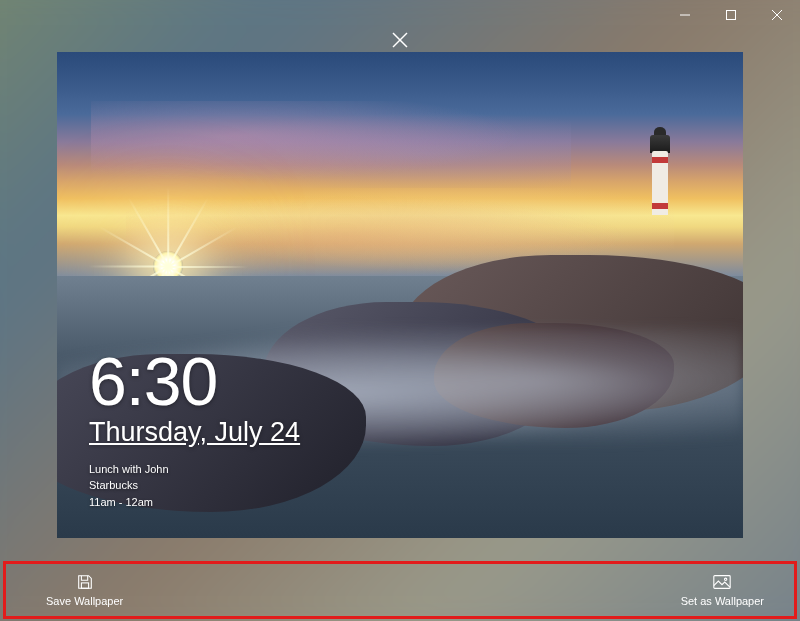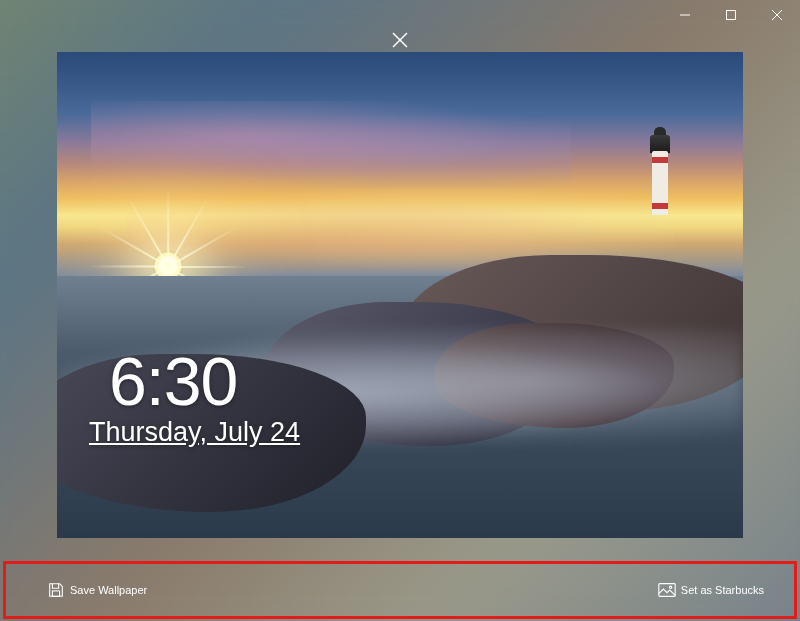--- a/index.html
+++ b/index.html
@@ -83,32 +83,32 @@
       filter: blur(6px);
     }
     
     .lighthouse { position:absolute; top:15%; right:10%; width:28px; height:90px; }
     .lh-tower { position:absolute; bottom:0; left:6px; width:16px; height:64px; background:#f0ece4; border-radius:2px 2px 0 0; }
     .lh-band { position:absolute; left:0; right:0; height:6px; background:#c23a3a; }
     .lh-top { position:absolute; top:10px; left:4px; width:20px; height:18px; background:linear-gradient(#3a3a3a,#1a1a1a); border-radius:3px 3px 0 0; }
     .lh-cap { position:absolute; top:2px; left:8px; width:12px; height:10px; background:#2a2a2a; border-radius:50% 50% 20% 20%; }
     
     .lock-text { position:absolute; left:32px; bottom:90px; color:#fff; text-shadow:0 1px 4px rgba(0,0,0,0.4); }
-    .lock-time { font-size:68px; font-weight:200; letter-spacing:-1px; line-height:1;margin-left:20px; }
+    .lock-time { font-size:68px; font-weight:200; letter-spacing:-1px; line-height:1; }
     .lock-date { font-size:27px; font-weight:300; margin-top:2px;text-decoration:underline; }
     .lock-event { position:absolute; left:32px; bottom:28px; color:#fff; font-size:11px; font-weight:400; line-height:1.5; text-shadow:0 1px 3px rgba(0,0,0,0.5); }
     
     .bottombar {
       position: absolute; left: 3px; right: 3px; bottom: 2px; height: 58px;
       border: 3px solid #e21b1b;
       display: flex; align-items: center;
       z-index: 5;
     }
     .action {
-      display: flex; flex-direction: row; align-items: center; justify-content: center;
+      display: flex; flex-direction: column; align-items: center; justify-content: center;
       color: #fff; cursor: pointer; gap: 4px;
       font-size: 11px; font-weight: 400;
       padding: 0 12px;
     }
     .action svg { width: 20px; height: 18px; stroke: #fff; stroke-width: 1.2; fill: none; }
     .spacer { flex: 1; }
     .act-left { margin-left: 28px; }
     .act-right { margin-right: 18px; }
   </style>
 </head>
@@ -175,35 +175,40 @@
       <div class="lh-tower">
         <div class="lh-band" style="top:6px"></div>
         <div class="lh-band" style="top:52px"></div>
       </div>
     </div>
 
     <div class="lock-text">
       <div class="lock-time">6:30</div>
       <div class="lock-date">Thursday, July 24</div>
     </div>
+    <div class="lock-event">
+      <div>Lunch with John</div>
+      <div>Starbucks</div>
+      <div>11am - 12am</div>
+    </div>
   </div>
 </div>
 
 <div class="bottombar">
   <div class="action act-left">
     <svg viewBox="0 0 20 20">
       <path d="M3 3h11l3 3v11H3z"></path>
         <path d="M6 3v5h7V3"></path>
         <rect x="6" y="11" width="8" height="6"></rect>
     </svg>
     <span>Save Wallpaper</span>
   </div>
   <div class="spacer"></div>
   <div class="spacer"></div>
   <div class="action act-right">
     <svg viewBox="0 0 22 18">
       <rect x="2" y="2" width="18" height="14" rx="1"></rect>
       <path d="M2 13l5-5 4 4 3-3 6 6"></path>
         <circle cx="15" cy="6" r="1.3"></circle>
     </svg>
-    <span>Set as Starbucks</span>
+    <span>Set as Wallpaper</span>
   </div>
 </div>
 
 </body></html>

